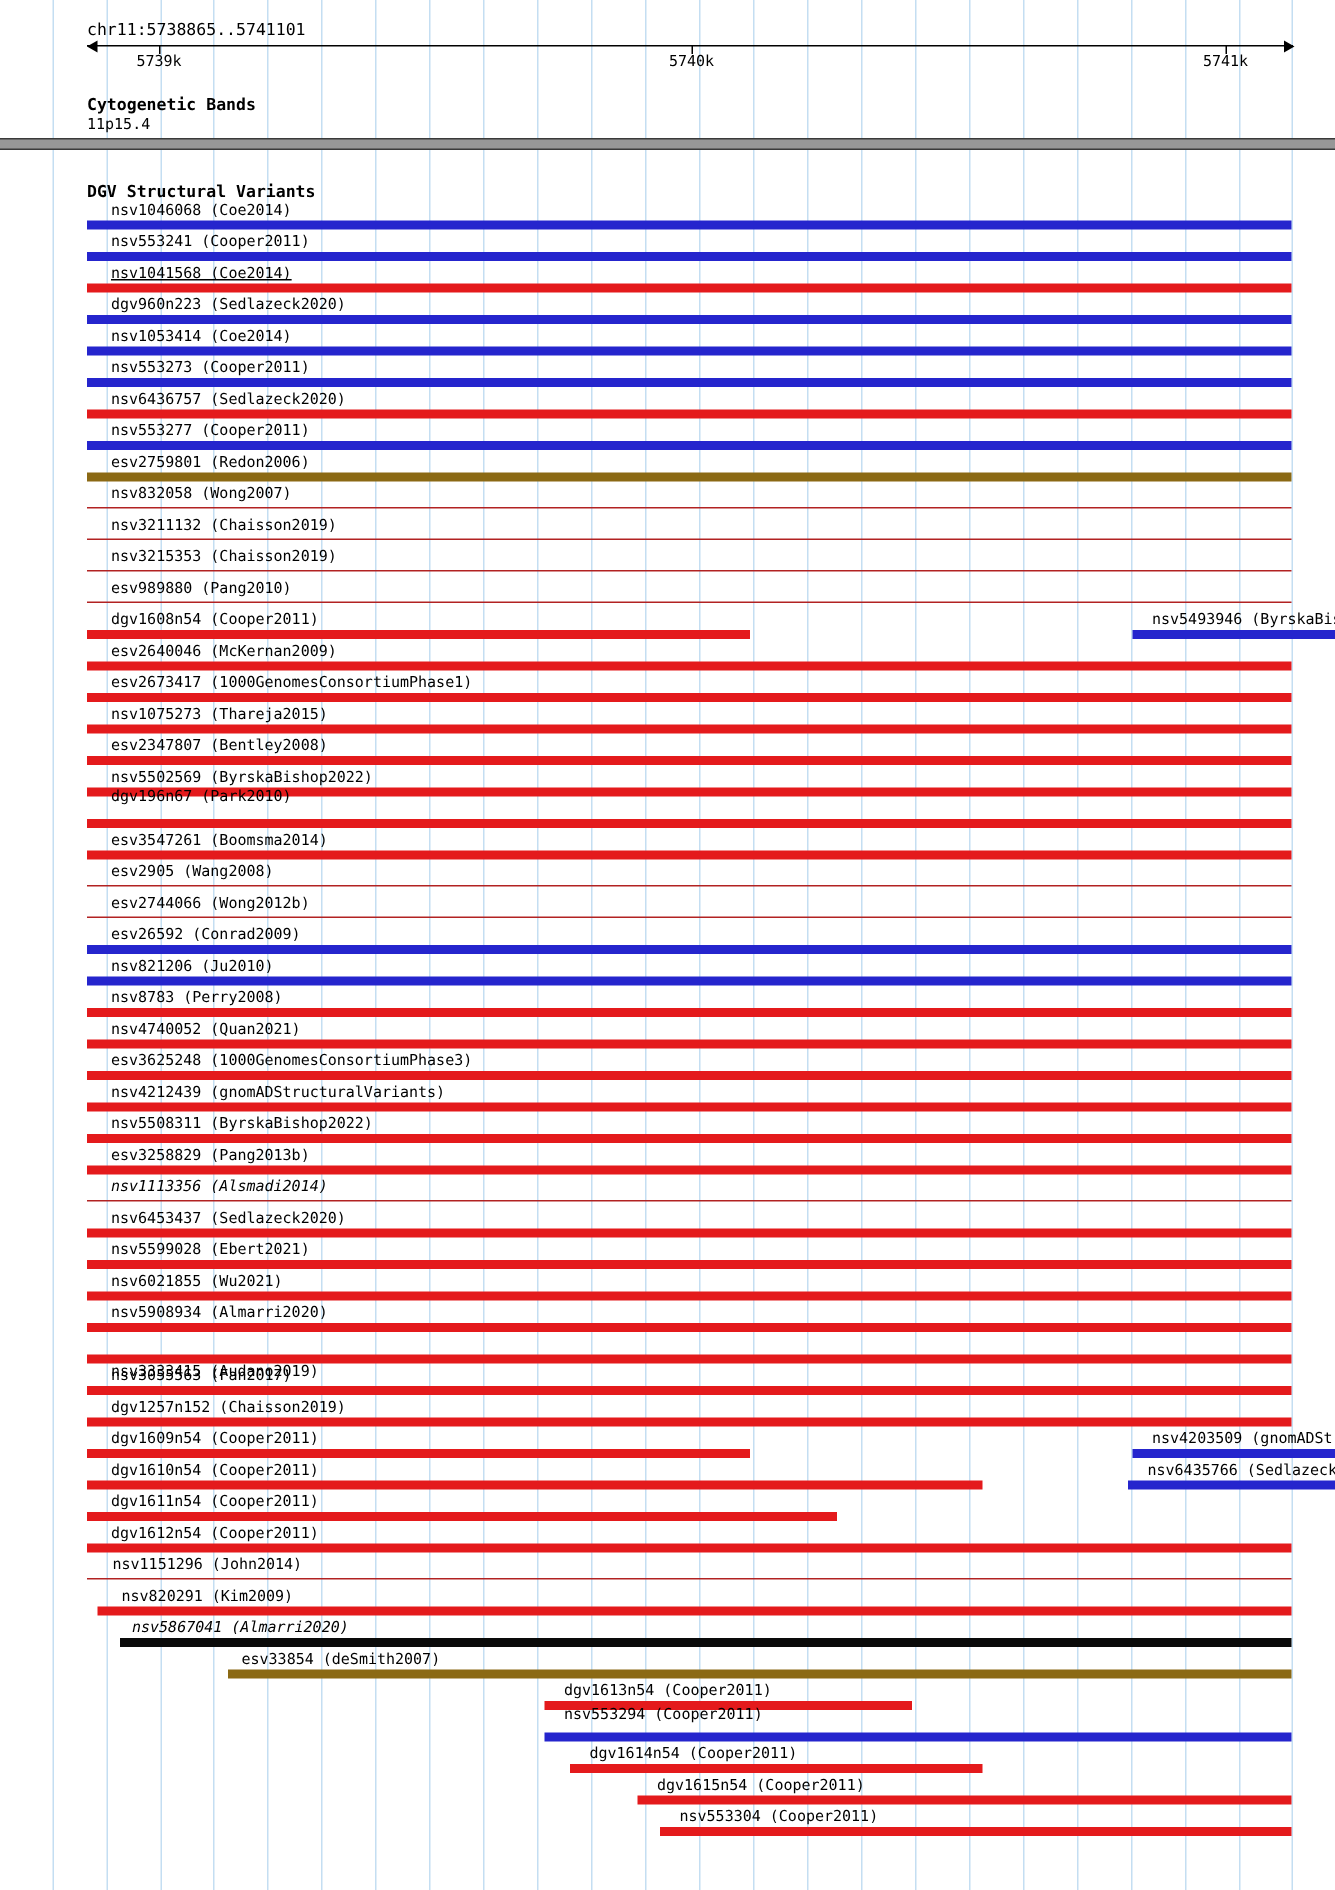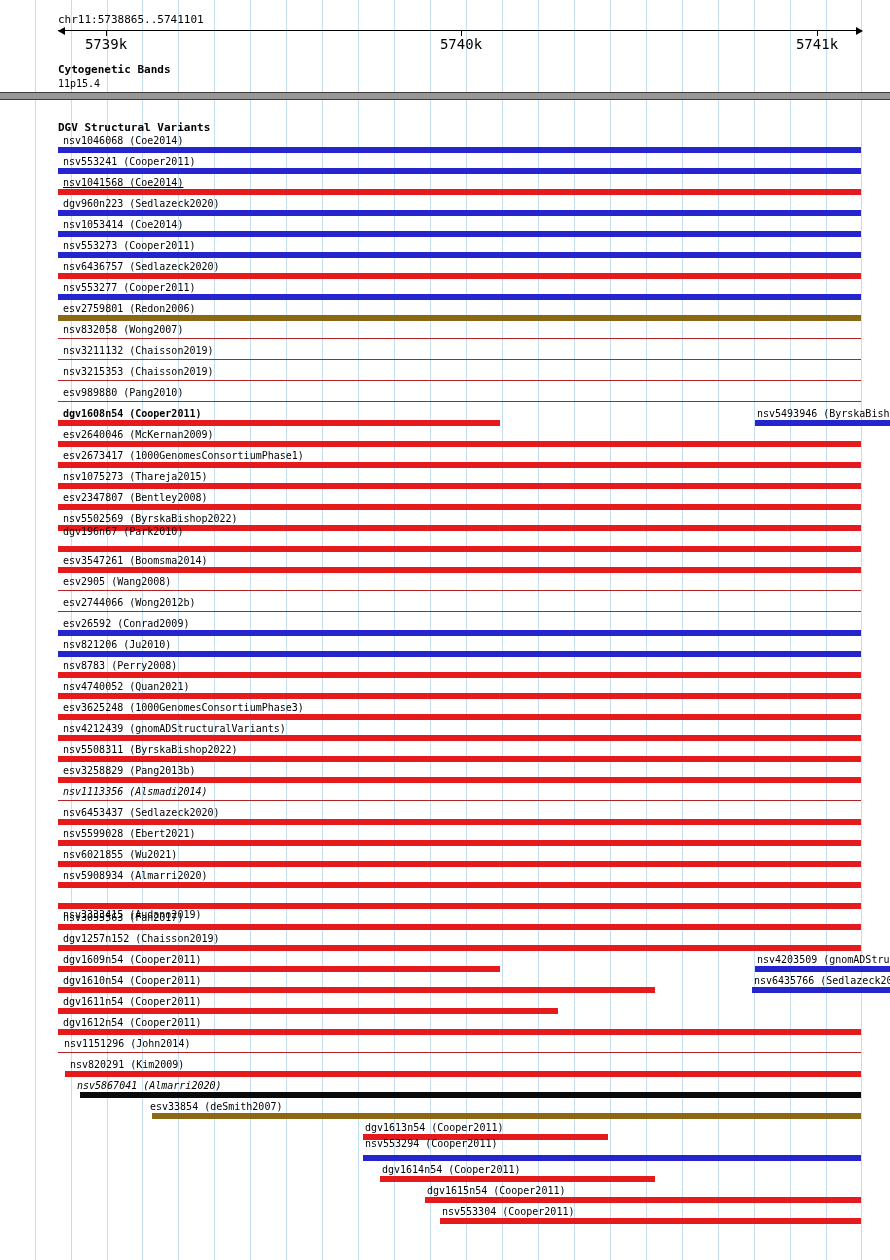--- a/index.html
+++ b/index.html
@@ -35,21 +35,21 @@
     width: 0; height: 0;
     border-top: 4px solid transparent;
     border-bottom: 4px solid transparent;
   }
   .arrow.left  { border-right: 7px solid #000; }
   .arrow.right { border-left: 7px solid #000; }
   .tick { position: absolute; top: 30px; width: 1px; height: 6px; background: #000; }
   .tick-label {
     position: absolute;
     top: 36px;
-    font-size: 14px;
+    font-size: 10px;
     transform: translateX(-50%);
     white-space: nowrap;
   }
   .section-title {
     position: absolute;
     left: 58px;
     font-size: 11px;
     font-weight: bold;
     white-space: nowrap;
   }
@@ -63,20 +63,21 @@
     width: 890px;
     height: 8px;
     border-top: 1px solid #3a3a3a;
     border-bottom: 1px solid #3a3a3a;
   }
   .feat-label {
     position: absolute;
     font-size: 10px;
     line-height: 12px;
     white-space: nowrap;
+    margin-left: 11px;
   }
   .feat-bar { position: absolute; }
 </style>
 </head>
 <body>
 
 <div class="canvas" id="canvas">
 
   <div id="gridlines">
       <div class="gridline" style="left: 35px;"></div>
@@ -147,21 +148,21 @@
       <div class="feat-label" style="left: 63px; top: 303px;">esv2759801 (Redon2006)</div>
       <div class="feat-bar" style="left: 58px; width: 803px; top: 315px; height: 6px; background: rgb(139, 105, 20);"></div>
       <div class="feat-label" style="left: 63px; top: 324px;">nsv832058 (Wong2007)</div>
       <div class="feat-bar" style="left: 58px; width: 803px; top: 338px; height: 1px; background: rgb(178, 34, 34);"></div>
       <div class="feat-label" style="left: 63px; top: 345px;">nsv3211132 (Chaisson2019)</div>
       <div class="feat-bar" style="left: 58px; width: 803px; top: 359px; height: 1px; background: rgb(178, 34, 34);"></div>
       <div class="feat-label" style="left: 63px; top: 366px;">nsv3215353 (Chaisson2019)</div>
       <div class="feat-bar" style="left: 58px; width: 803px; top: 380px; height: 1px; background: rgb(178, 34, 34);"></div>
       <div class="feat-label" style="left: 63px; top: 387px;">esv989880 (Pang2010)</div>
       <div class="feat-bar" style="left: 58px; width: 803px; top: 401px; height: 1px; background: rgb(178, 34, 34);"></div>
-      <div class="feat-label" style="left: 63px; top: 408px; font-weight: bold;">dgv1608n54 (Cooper2011)</div>
+      <div class="feat-label" style="left: 63px; top: 408px;">dgv1608n54 (Cooper2011)</div>
       <div class="feat-bar" style="left: 58px; width: 442px; top: 420px; height: 6px; background: rgb(228, 26, 28);"></div>
       <div class="feat-label" style="left: 757px; top: 408px;">nsv5493946 (ByrskaBishop2022)</div>
       <div class="feat-bar" style="left: 755px; width: 135px; top: 420px; height: 6px; background: rgb(37, 37, 205);"></div>
       <div class="feat-label" style="left: 63px; top: 429px;">esv2640046 (McKernan2009)</div>
       <div class="feat-bar" style="left: 58px; width: 803px; top: 441px; height: 6px; background: rgb(228, 26, 28);"></div>
       <div class="feat-label" style="left: 63px; top: 450px;">esv2673417 (1000GenomesConsortiumPhase1)</div>
       <div class="feat-bar" style="left: 58px; width: 803px; top: 462px; height: 6px; background: rgb(228, 26, 28);"></div>
       <div class="feat-label" style="left: 63px; top: 471px;">nsv1075273 (Thareja2015)</div>
       <div class="feat-bar" style="left: 58px; width: 803px; top: 483px; height: 6px; background: rgb(228, 26, 28);"></div>
       <div class="feat-label" style="left: 63px; top: 492px;">esv2347807 (Bentley2008)</div>

